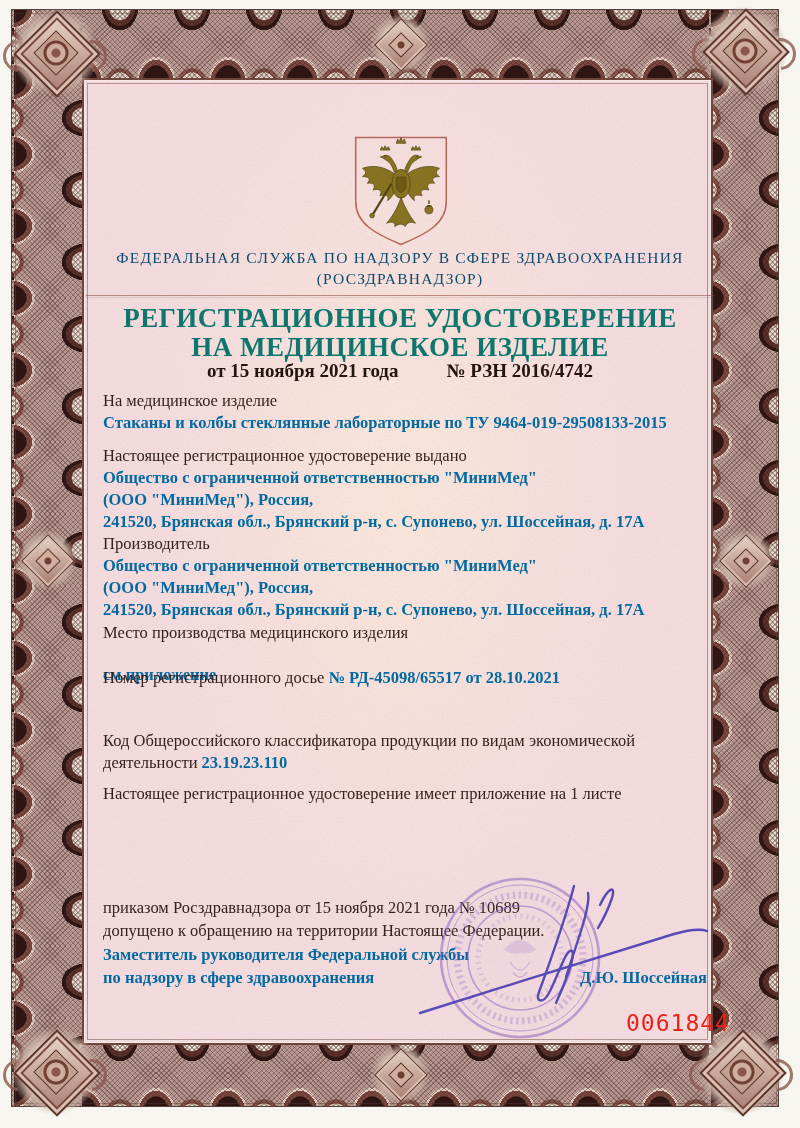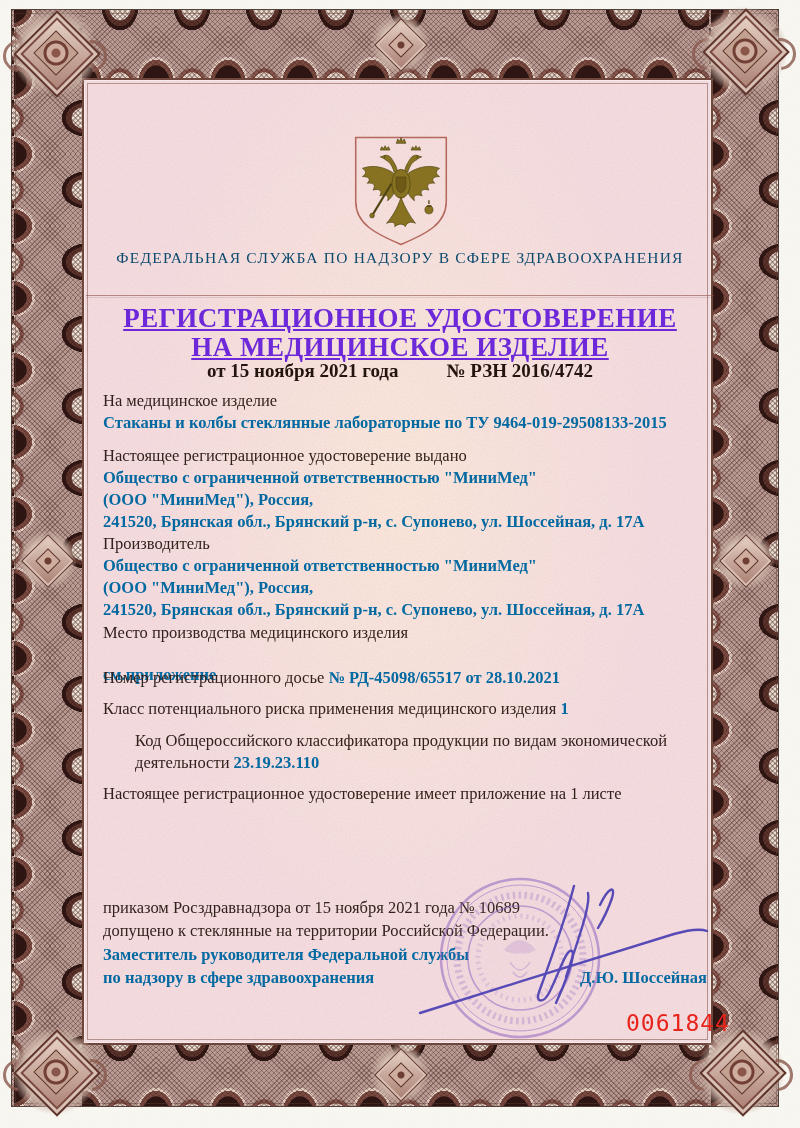--- a/index.html
+++ b/index.html
@@ -42,21 +42,21 @@
   
   .panel{position:absolute;left:82px;top:78px;width:627px;height:963px;z-index:3;
       background:radial-gradient(ellipse at 50% 42%, #f9e7da 0%, rgba(249,231,218,0) 58%),#f3dcdf;
       border:2px solid #6f463c;outline:1px solid rgba(111,70,60,.5);outline-offset:-6px;
       box-shadow:inset 0 0 0 1px rgba(255,255,255,.5);}
   .texture{position:absolute;z-index:4;pointer-events:none;}
   
   .txt{position:absolute;z-index:8;color:#33221c;font-size:16.5px;line-height:22px;}
   .ctr{left:0;right:0;text-align:center;}
   .issuer{color:#0c4a6e;font-size:15.5px;letter-spacing:1.2px;}
-  .title{color:#6d28d9;font-weight:bold;font-size:27px;letter-spacing:.5px;line-height:29px;text-decoration:underline;}
+  .title{color:#0f766e;font-weight:bold;font-size:27px;letter-spacing:.5px;line-height:29px;}
   .dateline{font-weight:bold;font-size:19px;color:#241410;display:flex;justify-content:center;gap:30px;}
   .b{font-weight:bold;color:#0369a1;}
   .bodyline{left:103px;width:604px;}
   .divider{position:absolute;left:86px;top:295px;width:628px;height:1px;z-index:8;
       background:rgba(140,80,70,.6);box-shadow:0 2px 0 rgba(140,80,70,.18);}
   .serial{position:absolute;left:626px;top:1010px;z-index:9;font-family:"DejaVu Sans Mono",monospace;
       font-size:23px;letter-spacing:1px;color:#e8231b;}
   .overlay{position:absolute;left:0;top:0;z-index:10;pointer-events:none;}
   .coa{position:absolute;left:348px;top:132px;width:106px;height:119px;z-index:8;}
 </style>
@@ -140,20 +140,21 @@
       <path d="M50,45 h10 v9 c0,4 -2.5,6.2 -5,7.2 c-2.5,-1 -5,-3.2 -5,-7.2 z" fill="#6e5a16"></path>
       <path d="M55,66 C51,78 46,86 40,93 C46.5,90.5 49.5,92.5 48.5,96.5 C52.5,93 57.5,93 59.5,96.5 C61,92.5 64.5,90.5 70,93 C64,85 59,77 55,66 Z"></path>
       <line x1="45" y1="52" x2="25" y2="85" stroke-width="2.2"></line>
       <circle cx="25" cy="85" r="2.4"></circle>
       <circle cx="84" cy="79" r="4.2"></circle>
       <path d="M84,73 v-4 M82,75 h4.5" fill="none" stroke-width="1.4"></path>
     </g>
   </svg>
 
   <div class="txt ctr issuer" style="top:247px;">ФЕДЕРАЛЬНАЯ СЛУЖБА ПО НАДЗОРУ В СФЕРЕ ЗДРАВООХРАНЕНИЯ</div>
+  <div class="txt ctr issuer" style="top:268px;">(РОСЗДРАВНАДЗОР)</div>
   <div class="divider"></div>
 
   <div class="txt ctr title" style="top:304px;">РЕГИСТРАЦИОННОЕ УДОСТОВЕРЕНИЕ</div>
   <div class="txt ctr title" style="top:333px;">НА МЕДИЦИНСКОЕ ИЗДЕЛИЕ</div>
   <div class="txt ctr dateline" style="top:360px;gap:48px;">
     <span>от 15 ноября 2021 года</span>
     <span>№  РЗН 2016/4742</span>
   </div>
 
   <div class="txt bodyline" style="top:390px;">На медицинское изделие</div>
@@ -170,34 +171,30 @@
   <div class="txt bodyline b" style="top:599px;">241520, Брянская обл., Брянский р-н, с. Супонево, ул. Шоссейная, д. 17А</div>
 
   <div class="txt bodyline" style="top:622px;">Место производства медицинского изделия</div>
   <div class="txt bodyline b" style="top:664px;">см.приложение</div>
 
   <div class="txt bodyline" style="top:667px;">
     <span>Номер регистрационного досье </span>
     <span class="b">№ РД-45098/65517 от 28.10.2021</span>
   </div>
 
-  <div class="txt bodyline" style="top:698px;">
-    <span>Класс потенциального риска применения медицинского изделия </span>
-    <span class="b">1</span>
-  </div>
-
-  <div class="txt bodyline" style="top:730px;margin-left:32px;">
+
+  <div class="txt bodyline" style="top:730px;">
     <span>Код Общероссийского классификатора продукции по видам экономической деятельности </span>
     <span class="b">23.19.23.110</span>
   </div>
 
   <div class="txt bodyline" style="top:783px;">Настоящее регистрационное удостоверение имеет приложение на 1 листе</div>
 
   <div class="txt bodyline" style="top:897px;">приказом Росздравнадзора от 15 ноября 2021 года № 10689</div>
-  <div class="txt bodyline" style="top:920px;">допущено к стеклянные на территории Российской Федерации.</div>
+  <div class="txt bodyline" style="top:920px;">допущено к обращению на территории Настоящее Федерации.</div>
   <div class="txt bodyline b" style="top:944px;">Заместитель руководителя Федеральной службы</div>
   <div class="txt bodyline b" style="top:967px;">по надзору в сфере здравоохранения</div>
   <div class="txt b" style="top:967px;right:93px;">Д.Ю. Шоссейная</div>
 
   <div class="serial">0061844</div>
 
   <svg class="overlay" width="800" height="1128">
     <g opacity="0.52" fill="none" stroke="#8d5fc0">
       <circle cx="520" cy="958" r="79" stroke-width="2.6"></circle>
       <circle cx="520" cy="958" r="73" stroke-width="1" fill="rgba(160,110,200,0.05)"></circle>

